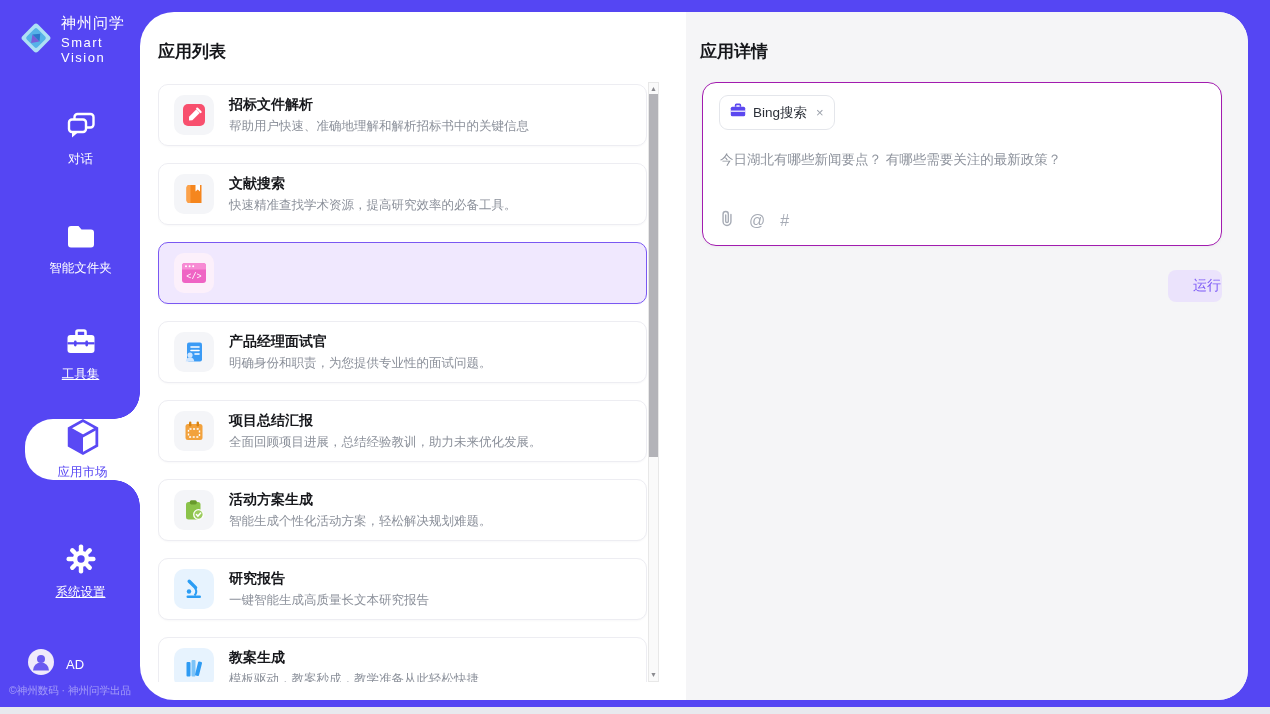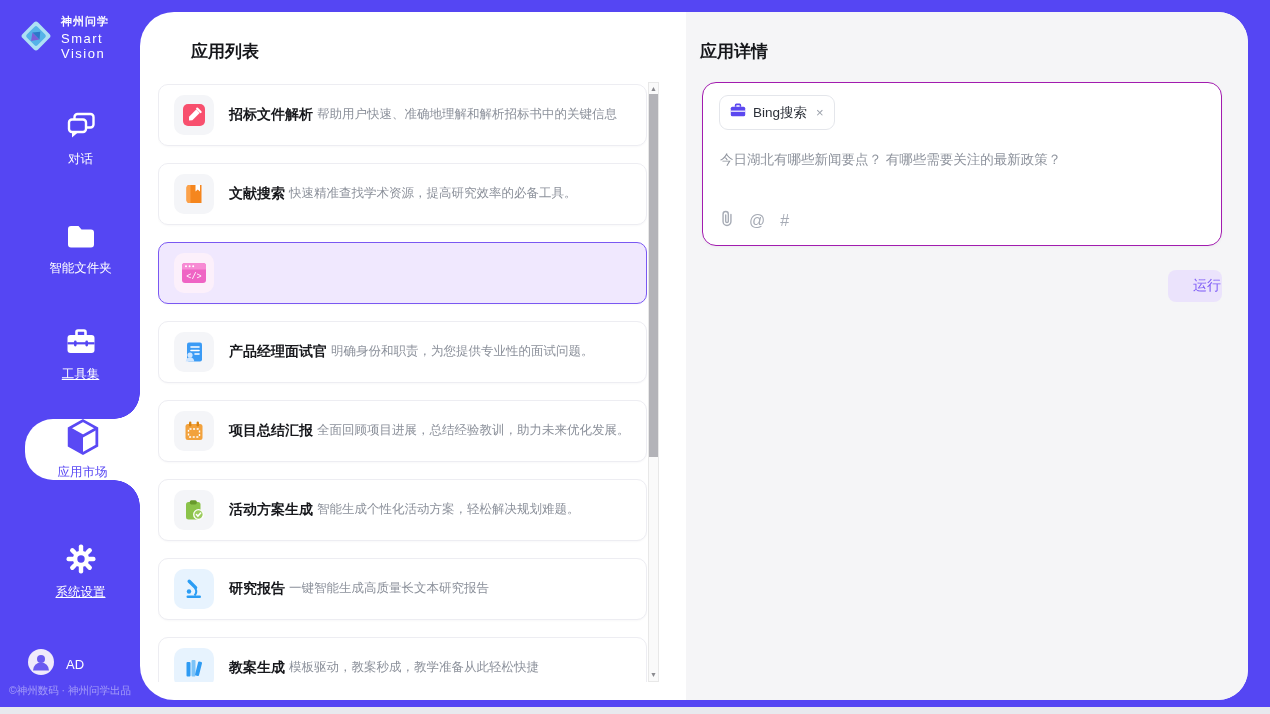--- a/index.html
+++ b/index.html
@@ -3,46 +3,46 @@
 <meta charset="utf-8">
 <style>
   * { margin:0; padding:0; box-sizing:border-box; }
   body { font-family:"Liberation Sans", sans-serif; background:#d9dbe3; }
   .stage { position:relative; width:1270px; height:714px; background:#e8e9ee; overflow:hidden; }
   .app-bg { position:absolute; left:0; top:0; right:0; bottom:7px; background:#5546f3; }
 
   
   .sidebar { position:absolute; left:0; top:0; width:140px; bottom:7px; color:#fff; }
   .logo { position:absolute; left:18px; top:14px; display:flex; align-items:center; gap:7px; }
-  .logo-text .cn { font-size:11px; font-weight:bold; letter-spacing:1px; }
+  .logo-text .cn { font-size:15px; font-weight:normal; letter-spacing:1px; }
   .logo-text .en { font-size:13px; letter-spacing:1.5px; margin-top:2px; }
   .nav-item { position:absolute; left:0; width:161px; display:flex; flex-direction:column; align-items:center; gap:6px; cursor:pointer; }
   .nav-label { font-size:12.5px; color:#fff; }
   .nav-label.u { text-decoration:underline; }
   .nav-active-bubble { position:absolute; left:25px; right:0; top:419px; height:61px; background:#fff; border-radius:28px 0 0 28px; display:flex; flex-direction:column; align-items:center; justify-content:center; gap:5px; cursor:pointer; }
   .nav-active-bubble::before { content:""; position:absolute; right:0; top:-26px; width:26px; height:26px; background:radial-gradient(circle at 0 0, #5546f3 25.5px, #fff 26px); }
   .nav-active-bubble::after { content:""; position:absolute; right:0; bottom:-26px; width:26px; height:26px; background:radial-gradient(circle at 0 100%, #5546f3 25.5px, #fff 26px); }
   .nav-active-bubble .nav-label { color:#5a49f4; }
   .user-row { position:absolute; left:28px; top:649px; display:flex; align-items:center; gap:12px; }
   .user-name { font-size:13px; color:#fff; }
   .copyright { position:absolute; left:0; top:684px; width:140px; text-align:center; font-size:10.5px; color:rgba(255,255,255,0.45); white-space:nowrap; }
 
   
   .content { position:absolute; left:140px; top:12px; right:22px; bottom:14px; background:#ffffff; border-radius:34px 30px 30px 34px; overflow:hidden; }
 
   
   .panel-title { font-size:17px; font-weight:bold; color:#15161a; }
-  .list-title { position:absolute; left:18px; top:28px;margin-left:33px; }
+  .list-title { position:absolute; left:18px; top:28px; }
   .app-list { position:absolute; left:18px; top:70px; width:489px; height:600px; overflow:hidden; padding-top:2px; }
   .app-card { display:flex; align-items:center; height:62px; margin-bottom:17px; border:1px solid #ededf2; border-radius:10px; background:#fff; padding-left:15px; cursor:pointer; box-shadow:0 1px 2px rgba(30,30,60,0.03); }
   .app-card.selected { background:#f0e8fe; border-color:#7a58f2; }
   .app-icon-box { width:40px; height:40px; border-radius:10px; background:#f4f5f8; display:flex; align-items:center; justify-content:center; flex:none; margin-right:15px; }
   .app-icon-box.pinkbg { background:#fcf0fb; }
   .app-icon-box.bluebg { background:#e7f3fe; }
-  .app-text { display:flex; flex-direction:row; gap:4px; }
+  .app-text { display:flex; flex-direction:column; gap:4px; }
   .app-name { font-size:14px; font-weight:bold; color:#17181c; }
   .app-desc { font-size:12.5px; color:#8b909a; }
 
   
   .scrollbar { position:absolute; left:508px; top:70px; width:11px; height:600px; background:#fafafa; border:1px solid #e8e8e8; }
   .scroll-arrow { position:absolute; left:0; width:9px; text-align:center; font-size:7px; color:#8a8a8f; line-height:10px; cursor:pointer; }
   .scroll-thumb { position:absolute; left:0px; top:11px; width:9px; height:363px; background:#b3b3b8; cursor:pointer; }
 
   
   .detail-panel { position:absolute; left:546px; top:0; right:0; bottom:0; background:#f5f5f7; border-radius:0 30px 30px 0; }

